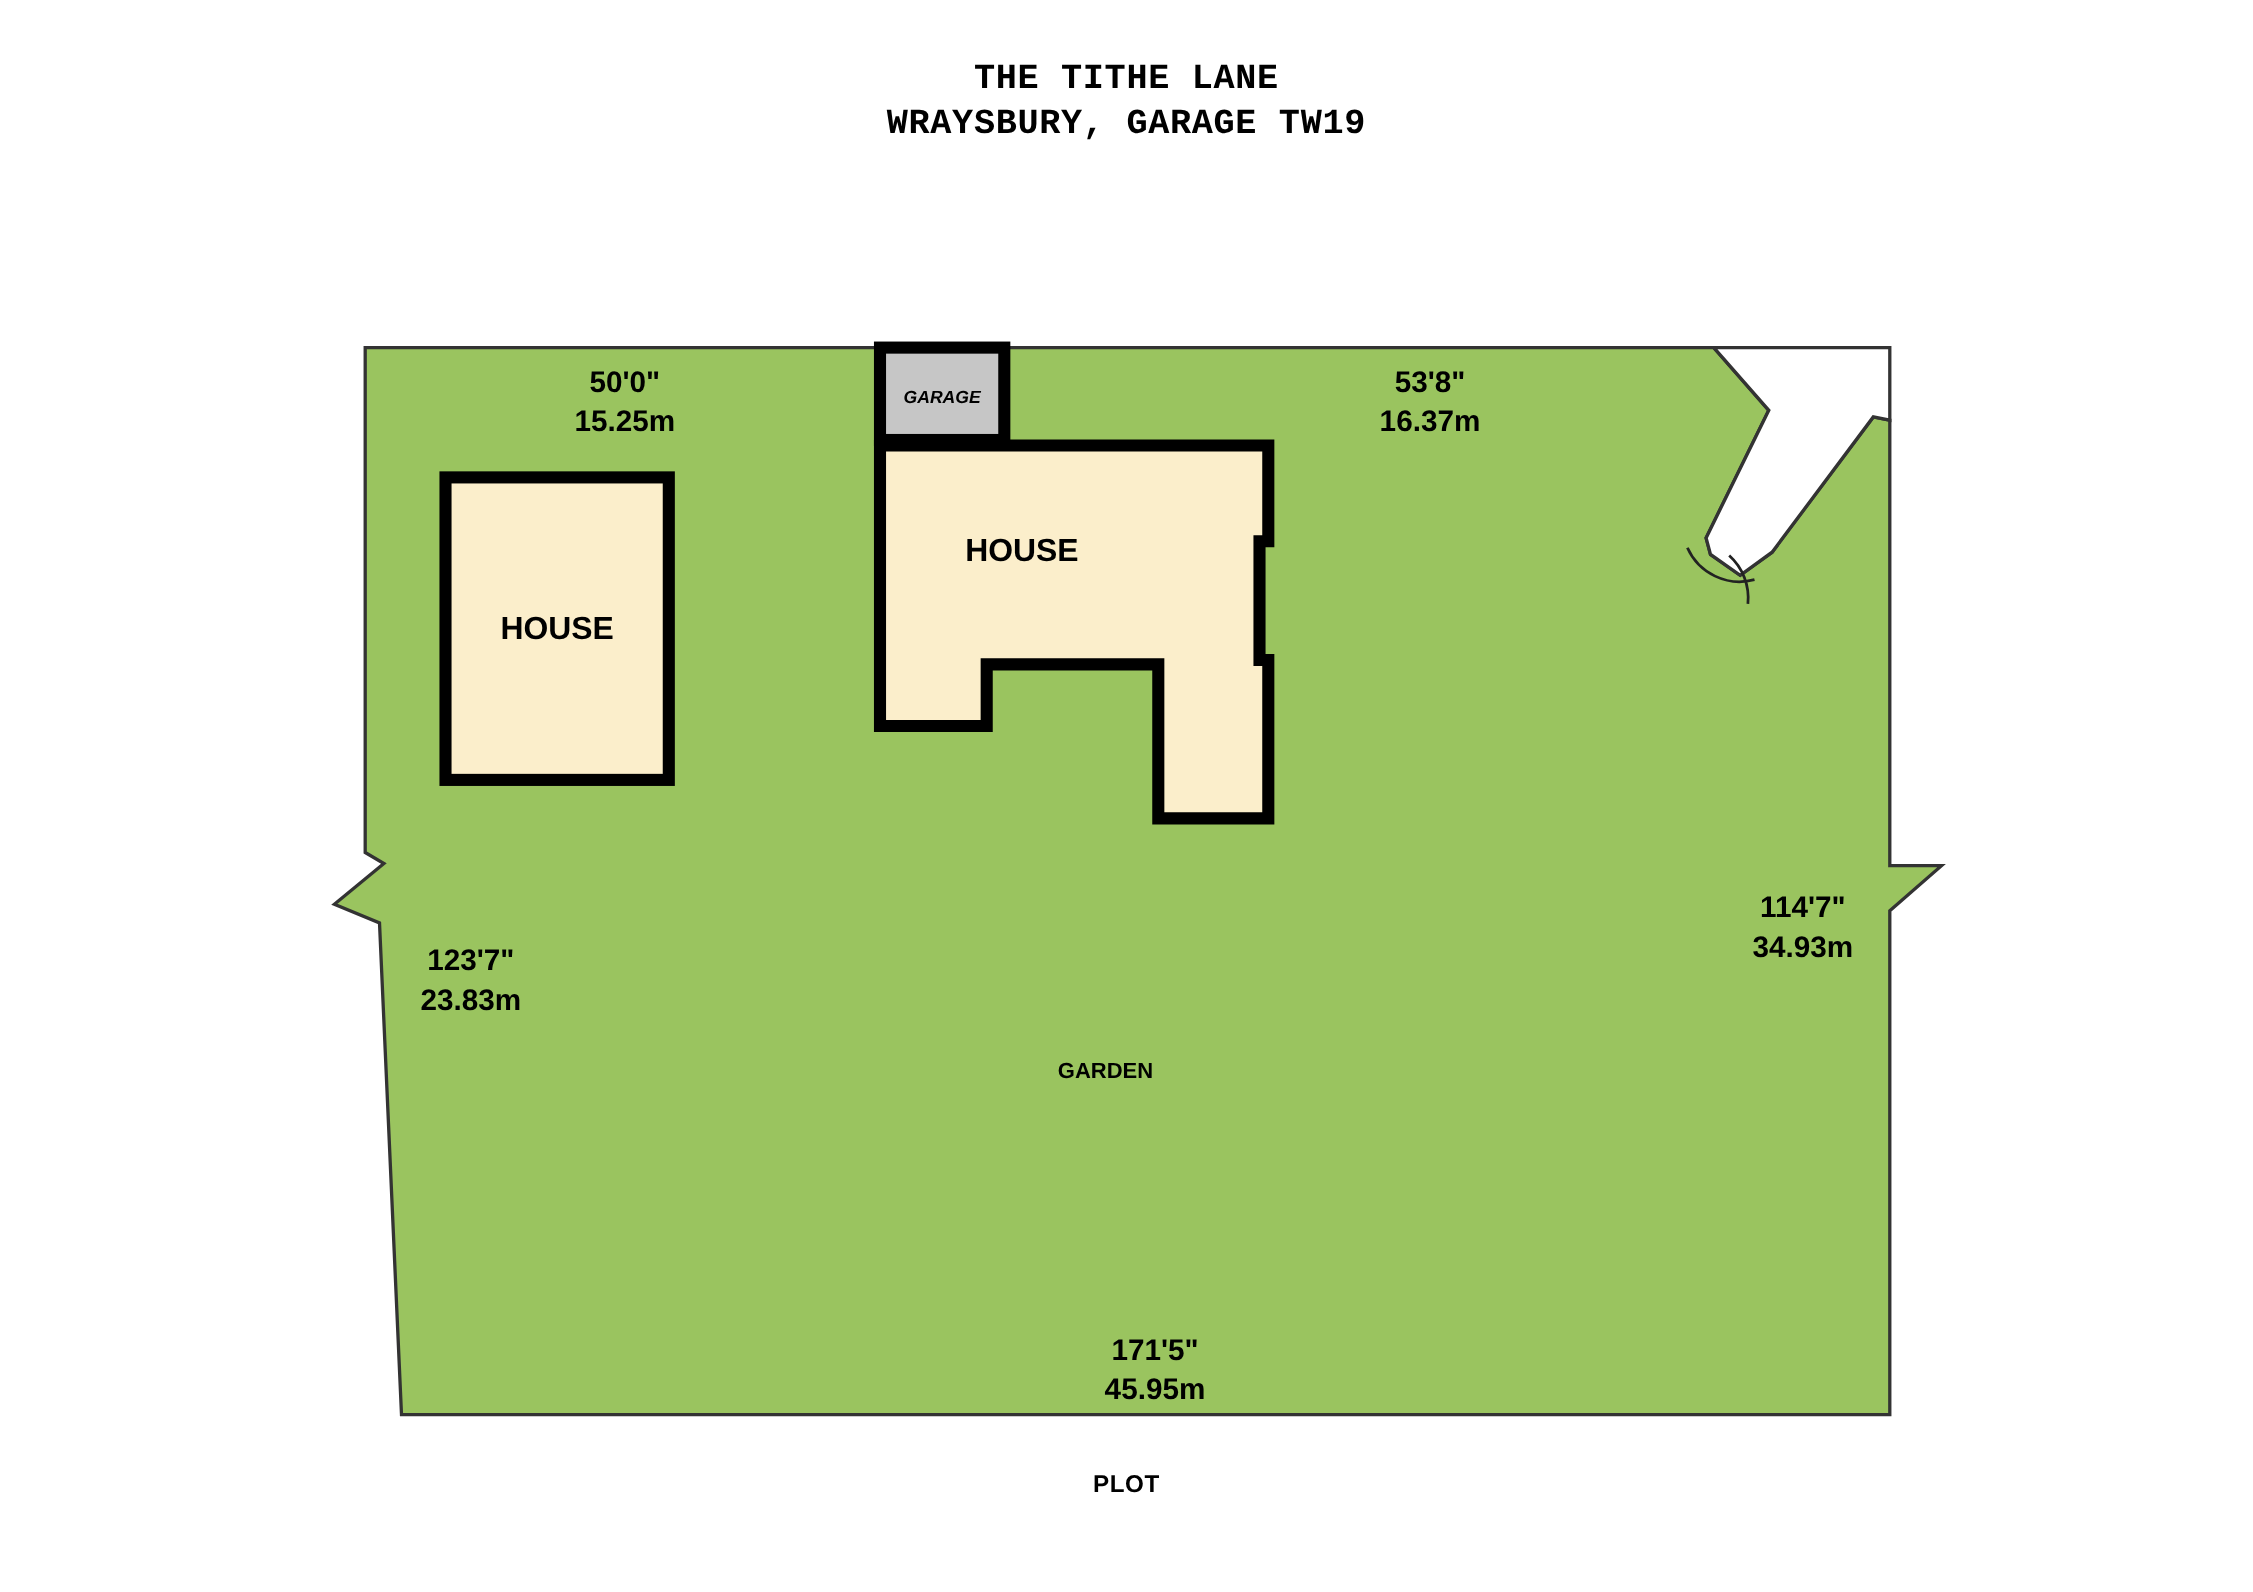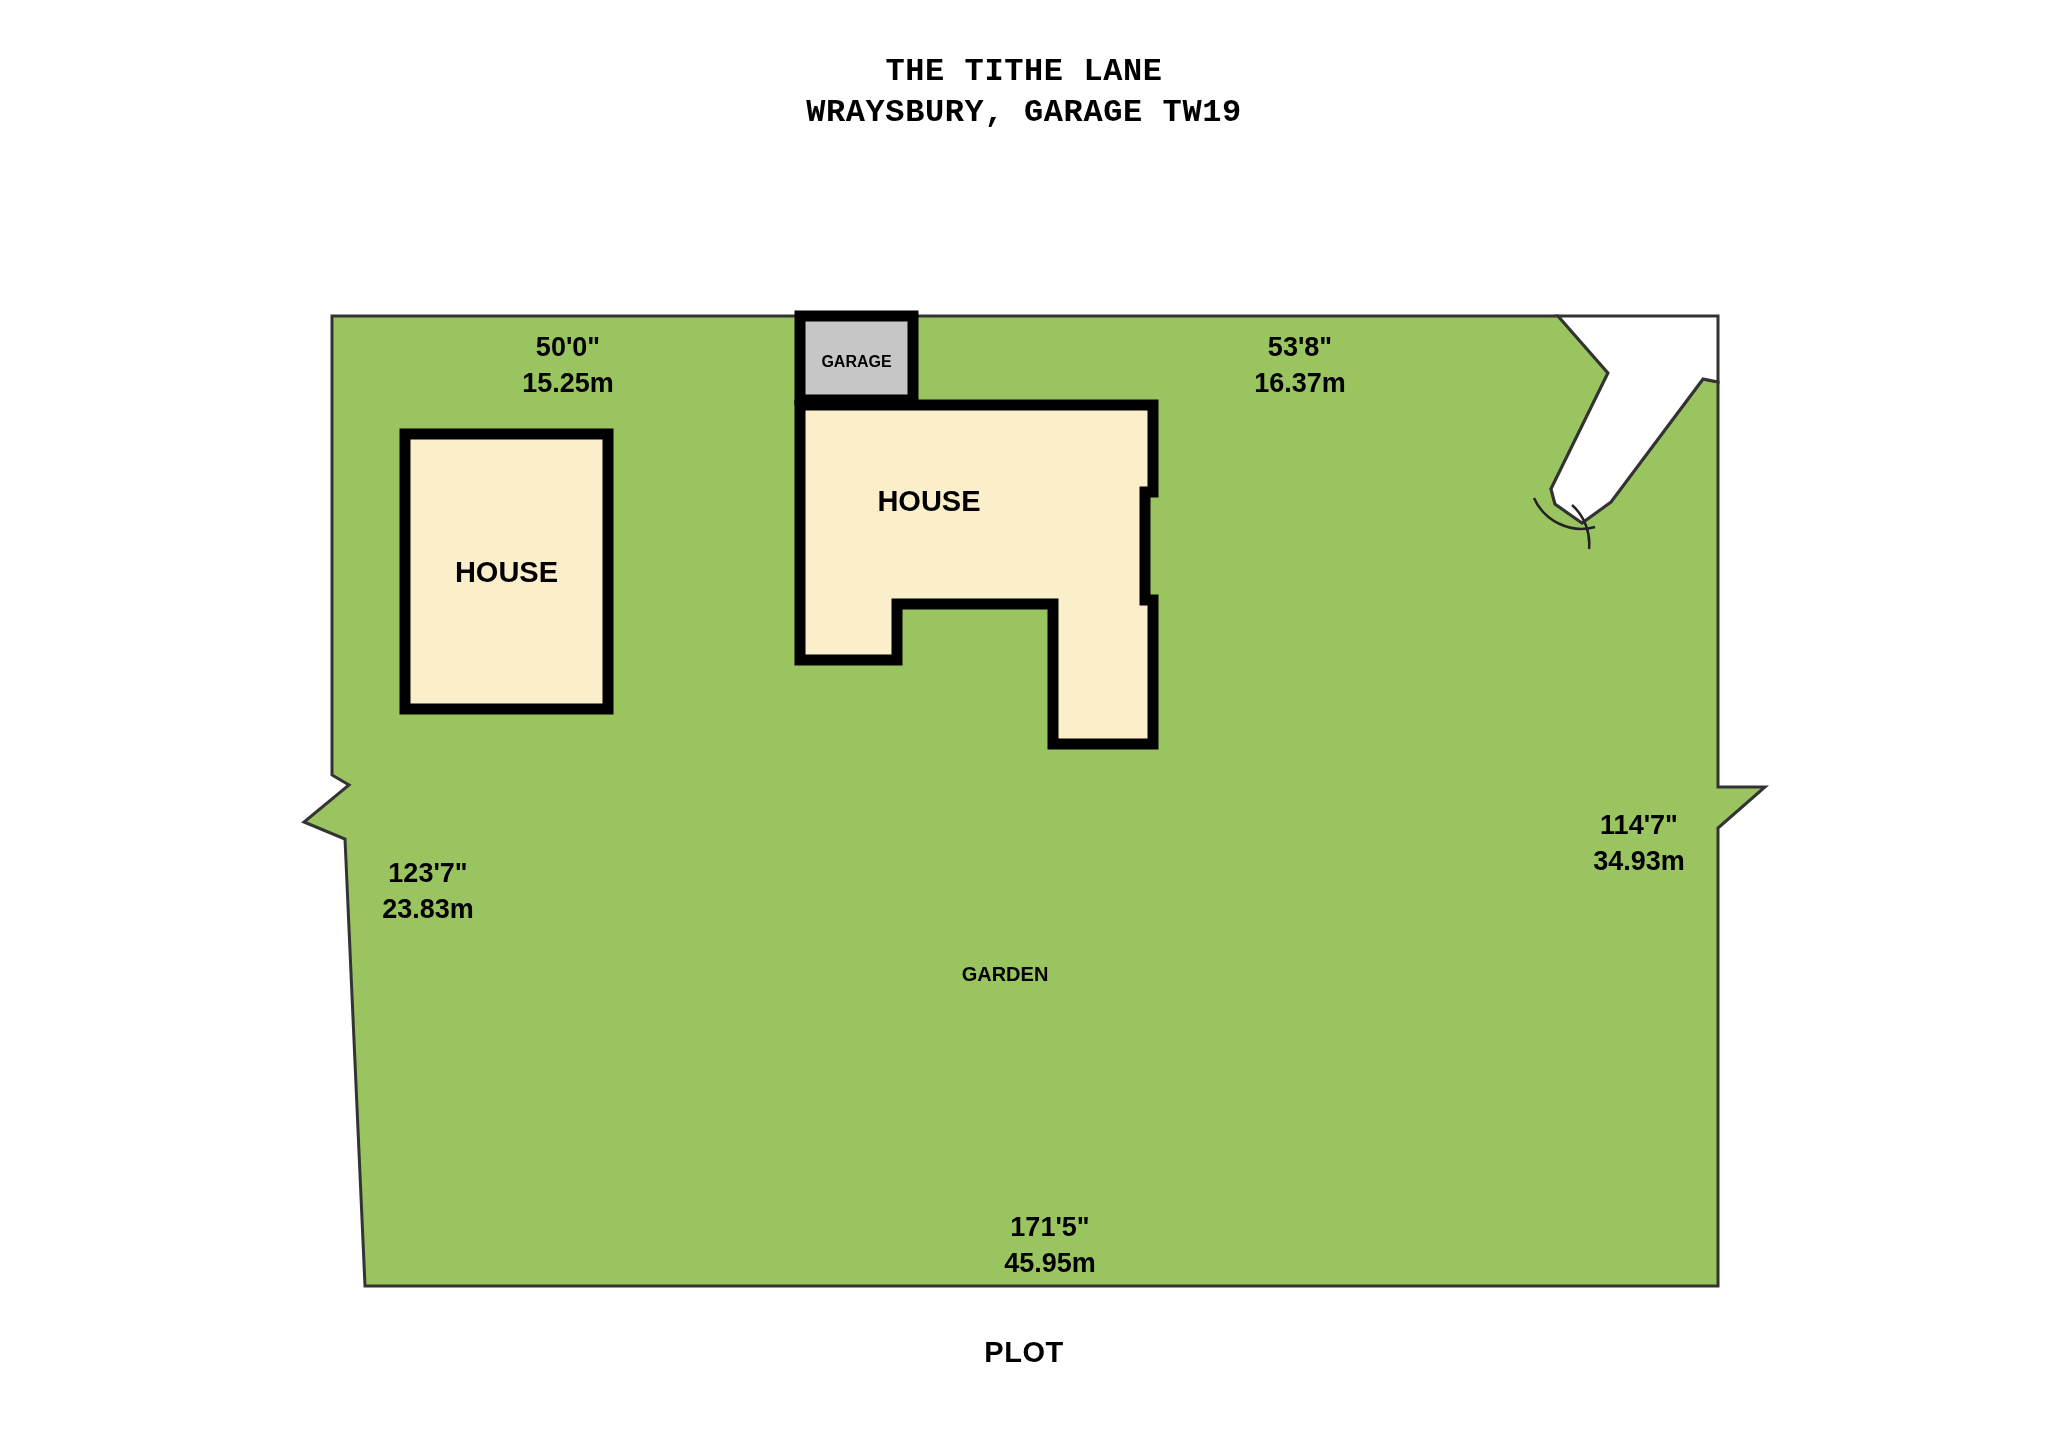--- a/index.html
+++ b/index.html
@@ -53,23 +53,23 @@
   }
   .area-label {
     position: absolute;
     text-align: center;
     font-weight: bold;
     color: #000000;
     white-space: nowrap;
   }
   .label-house-left { font-size: 29px; }
   .label-house-main { font-size: 29px; }
-  .label-garage    { font-size: 16px; }
+  .label-garage    { font-size: 16px; font-style: italic; }
   .label-garden    { font-size: 20px; }
-  .label-plot      { font-size: 29px; letter-spacing: 0.5px; }
+  .label-plot      { font-size: 22px; letter-spacing: 0.5px; }
 </style>
 </head>
 <body>
 
 <div id="plan-root">
 
   <div class="title-block">
     <div class="title-line">THE TITHE LANE</div>
     <div class="title-line">WRAYSBURY, GARAGE TW19</div>
   </div>

